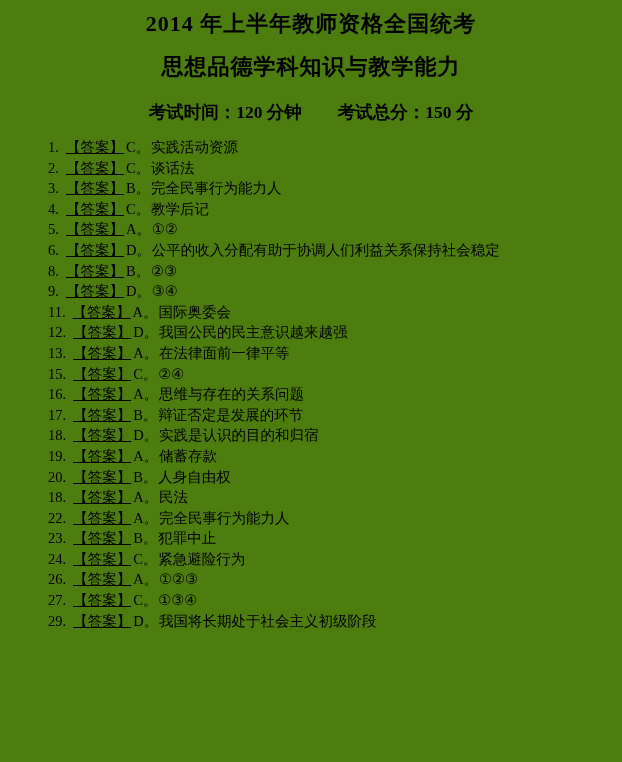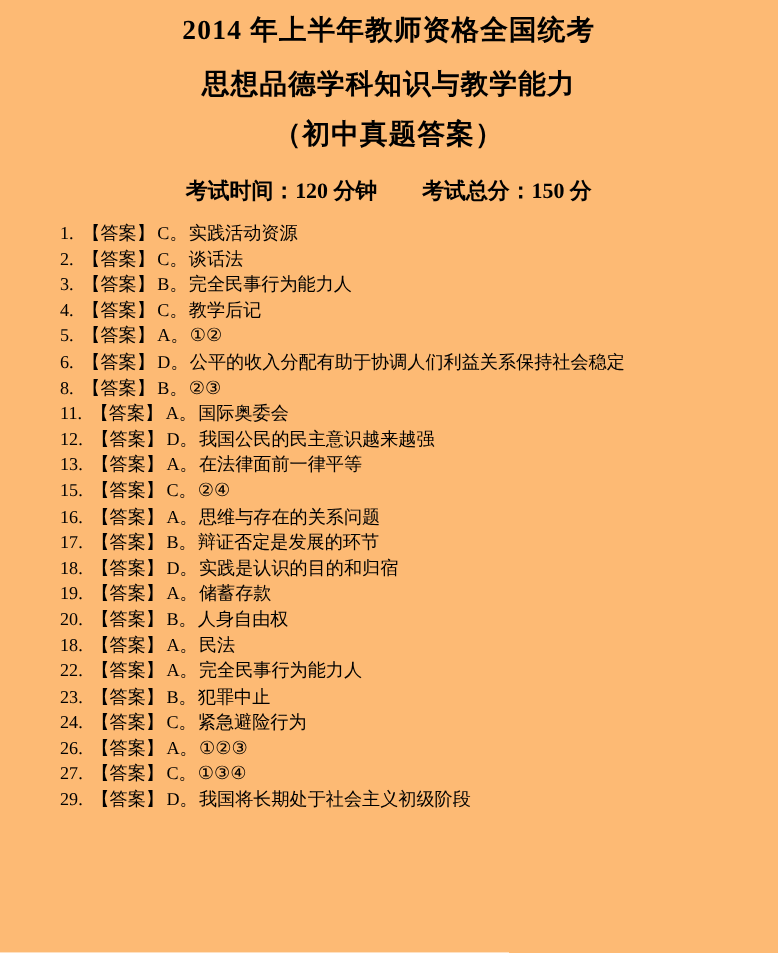--- a/index.html
+++ b/index.html
@@ -6,21 +6,21 @@
     margin: 0;
     padding: 0;
     background: #ffffff;
     color: #000000;
     font-family: "Liberation Serif", "DejaVu Serif", serif;
   }
   .page {
     position: relative;
     width: 622px;
     height: 762px;
-    background: #fdba74;
+    background: #4d7c0f;
     overflow: hidden;
   }
   .title-line {
     text-align: center;
     font-weight: bold;
     font-size: 22px;
     line-height: 26px;
     letter-spacing: 1px;
     white-space: nowrap;
   }
@@ -47,43 +47,44 @@
     font-size: 14.5px;
     line-height: 20.6px;
     white-space: nowrap;
   }
   .answer-row .no {
     display: inline-block;
     margin-right: 7px;
   }
   .answer-row .label {
     margin-right: 2px;
+    text-decoration: underline;
   }
   .answer-row .choice {
     margin-right: 1px;
   }
 </style>
 </head>
 <body>
 
 <div class="page">
   <div class="title-line t1">2014 年上半年教师资格全国统考</div>
   <div class="title-line t2">思想品德学科知识与教学能力</div>
-  <div class="title-line t3">（初中真题答案）</div>
   <div class="exam-info">
     <span>考试时间：120 分钟</span><span class="gap"></span><span>考试总分：150 分</span>
   </div>
   <div class="answers" id="answers">
       <div class="answer-row"><span class="no">1.</span><span class="label">【答案】</span><span class="choice">C。</span><span class="text">实践活动资源</span></div>
       <div class="answer-row"><span class="no">2.</span><span class="label">【答案】</span><span class="choice">C。</span><span class="text">谈话法</span></div>
       <div class="answer-row"><span class="no">3.</span><span class="label">【答案】</span><span class="choice">B。</span><span class="text">完全民事行为能力人</span></div>
       <div class="answer-row"><span class="no">4.</span><span class="label">【答案】</span><span class="choice">C。</span><span class="text">教学后记</span></div>
       <div class="answer-row"><span class="no">5.</span><span class="label">【答案】</span><span class="choice">A。</span><span class="text">①②</span></div>
       <div class="answer-row"><span class="no">6.</span><span class="label">【答案】</span><span class="choice">D。</span><span class="text">公平的收入分配有助于协调人们利益关系保持社会稳定</span></div>
       <div class="answer-row"><span class="no">8.</span><span class="label">【答案】</span><span class="choice">B。</span><span class="text">②③</span></div>
+      <div class="answer-row"><span class="no">9.</span><span class="label">【答案】</span><span class="choice">D。</span><span class="text">③④</span></div>
       <div class="answer-row"><span class="no">11.</span><span class="label">【答案】</span><span class="choice">A。</span><span class="text">国际奥委会</span></div>
       <div class="answer-row"><span class="no">12.</span><span class="label">【答案】</span><span class="choice">D。</span><span class="text">我国公民的民主意识越来越强</span></div>
       <div class="answer-row"><span class="no">13.</span><span class="label">【答案】</span><span class="choice">A。</span><span class="text">在法律面前一律平等</span></div>
       <div class="answer-row"><span class="no">15.</span><span class="label">【答案】</span><span class="choice">C。</span><span class="text">②④</span></div>
       <div class="answer-row"><span class="no">16.</span><span class="label">【答案】</span><span class="choice">A。</span><span class="text">思维与存在的关系问题</span></div>
       <div class="answer-row"><span class="no">17.</span><span class="label">【答案】</span><span class="choice">B。</span><span class="text">辩证否定是发展的环节</span></div>
       <div class="answer-row"><span class="no">18.</span><span class="label">【答案】</span><span class="choice">D。</span><span class="text">实践是认识的目的和归宿</span></div>
       <div class="answer-row"><span class="no">19.</span><span class="label">【答案】</span><span class="choice">A。</span><span class="text">储蓄存款</span></div>
       <div class="answer-row"><span class="no">20.</span><span class="label">【答案】</span><span class="choice">B。</span><span class="text">人身自由权</span></div>
       <div class="answer-row"><span class="no">18.</span><span class="label">【答案】</span><span class="choice">A。</span><span class="text">民法</span></div>

